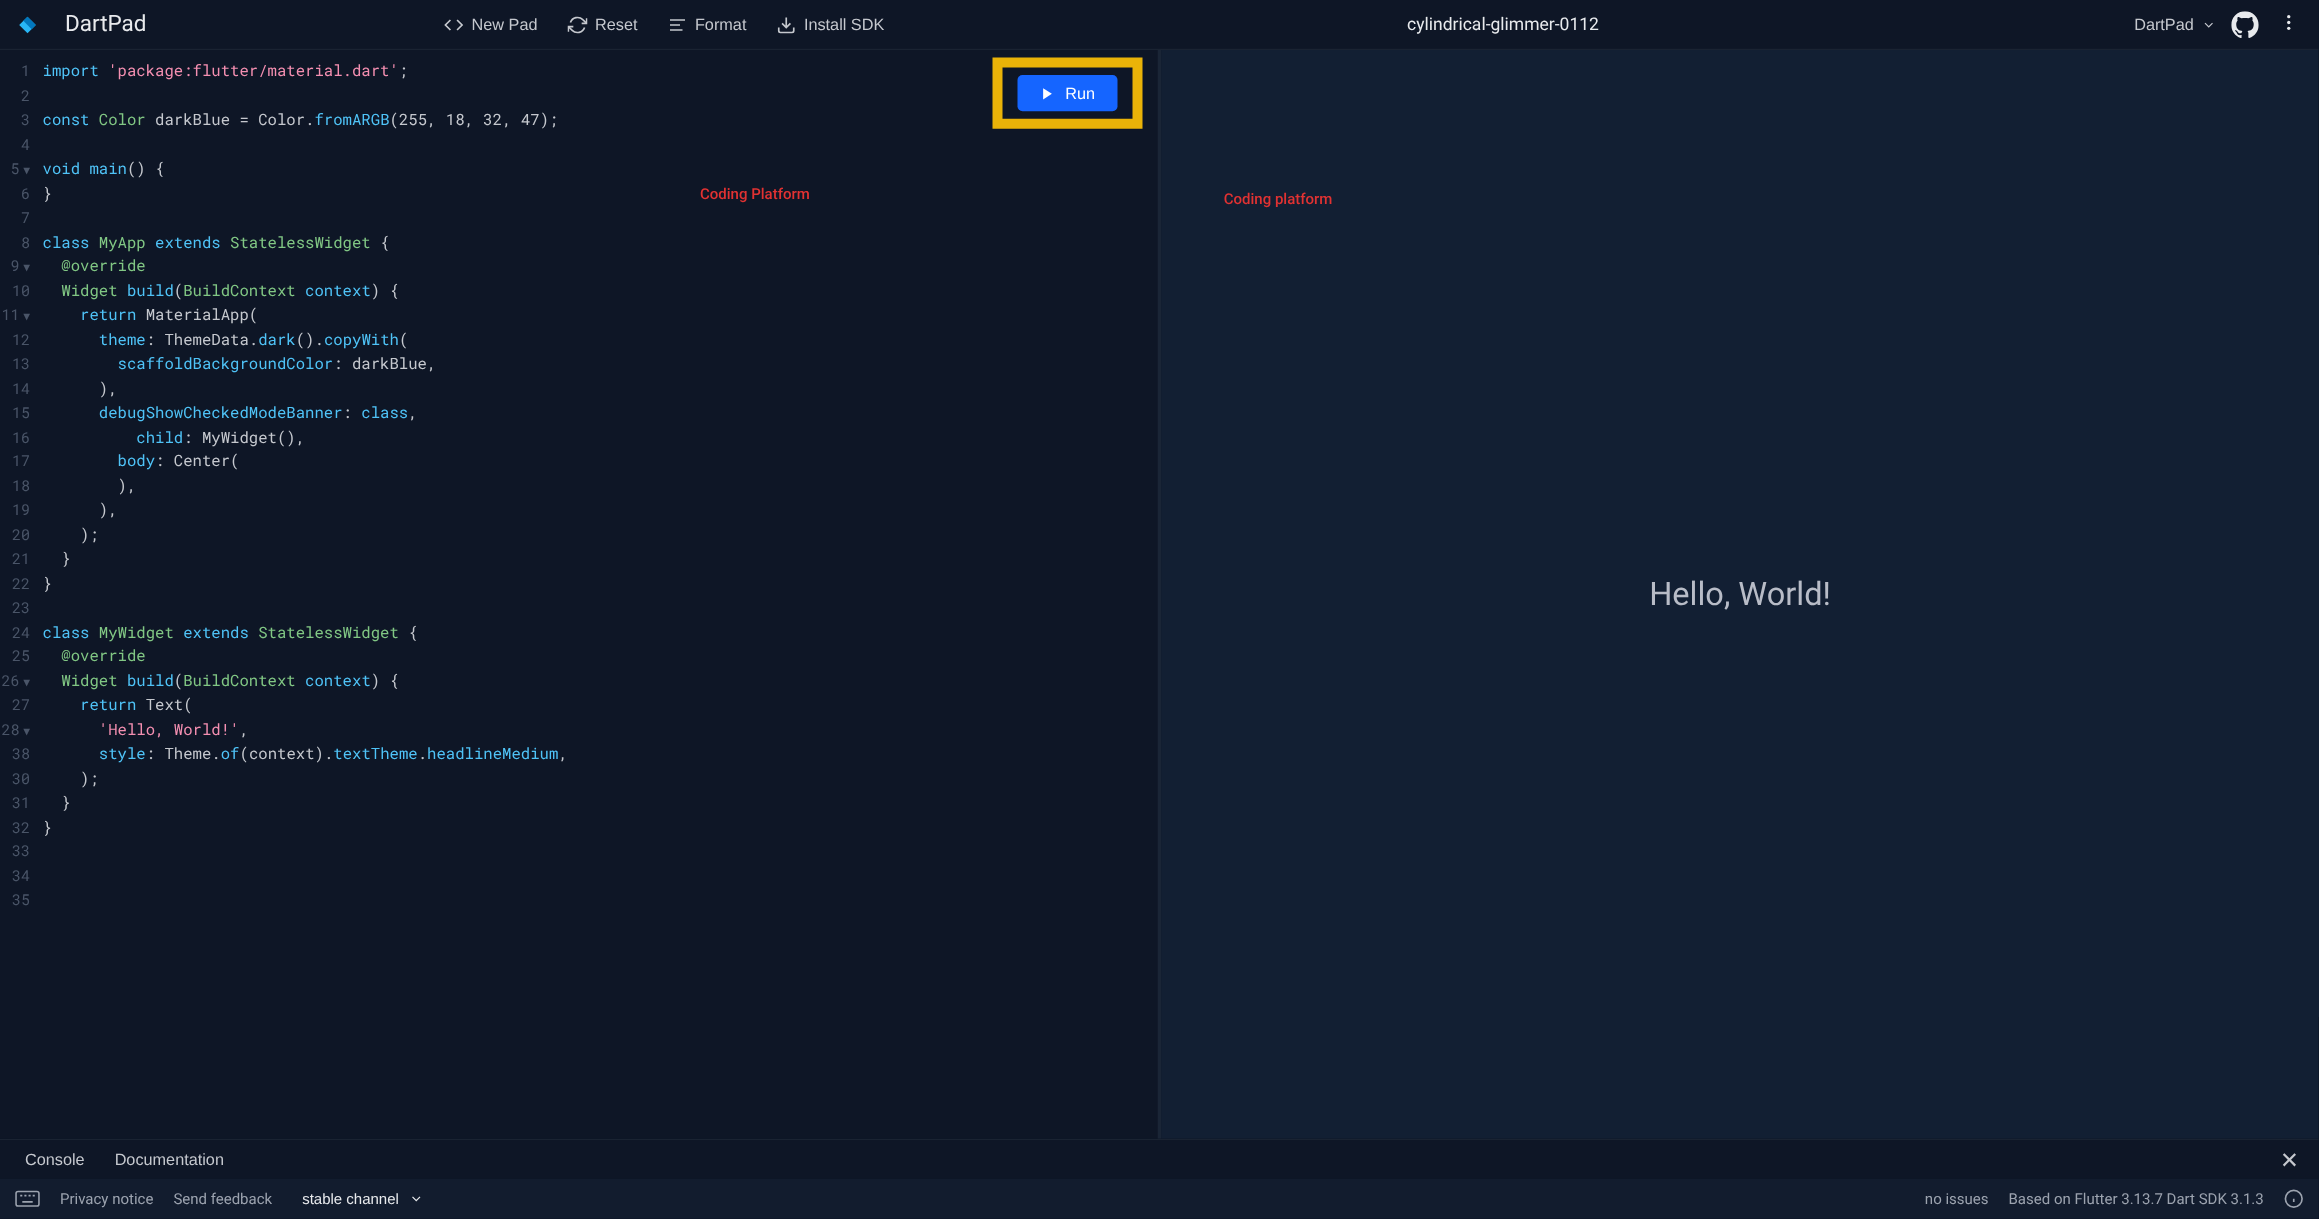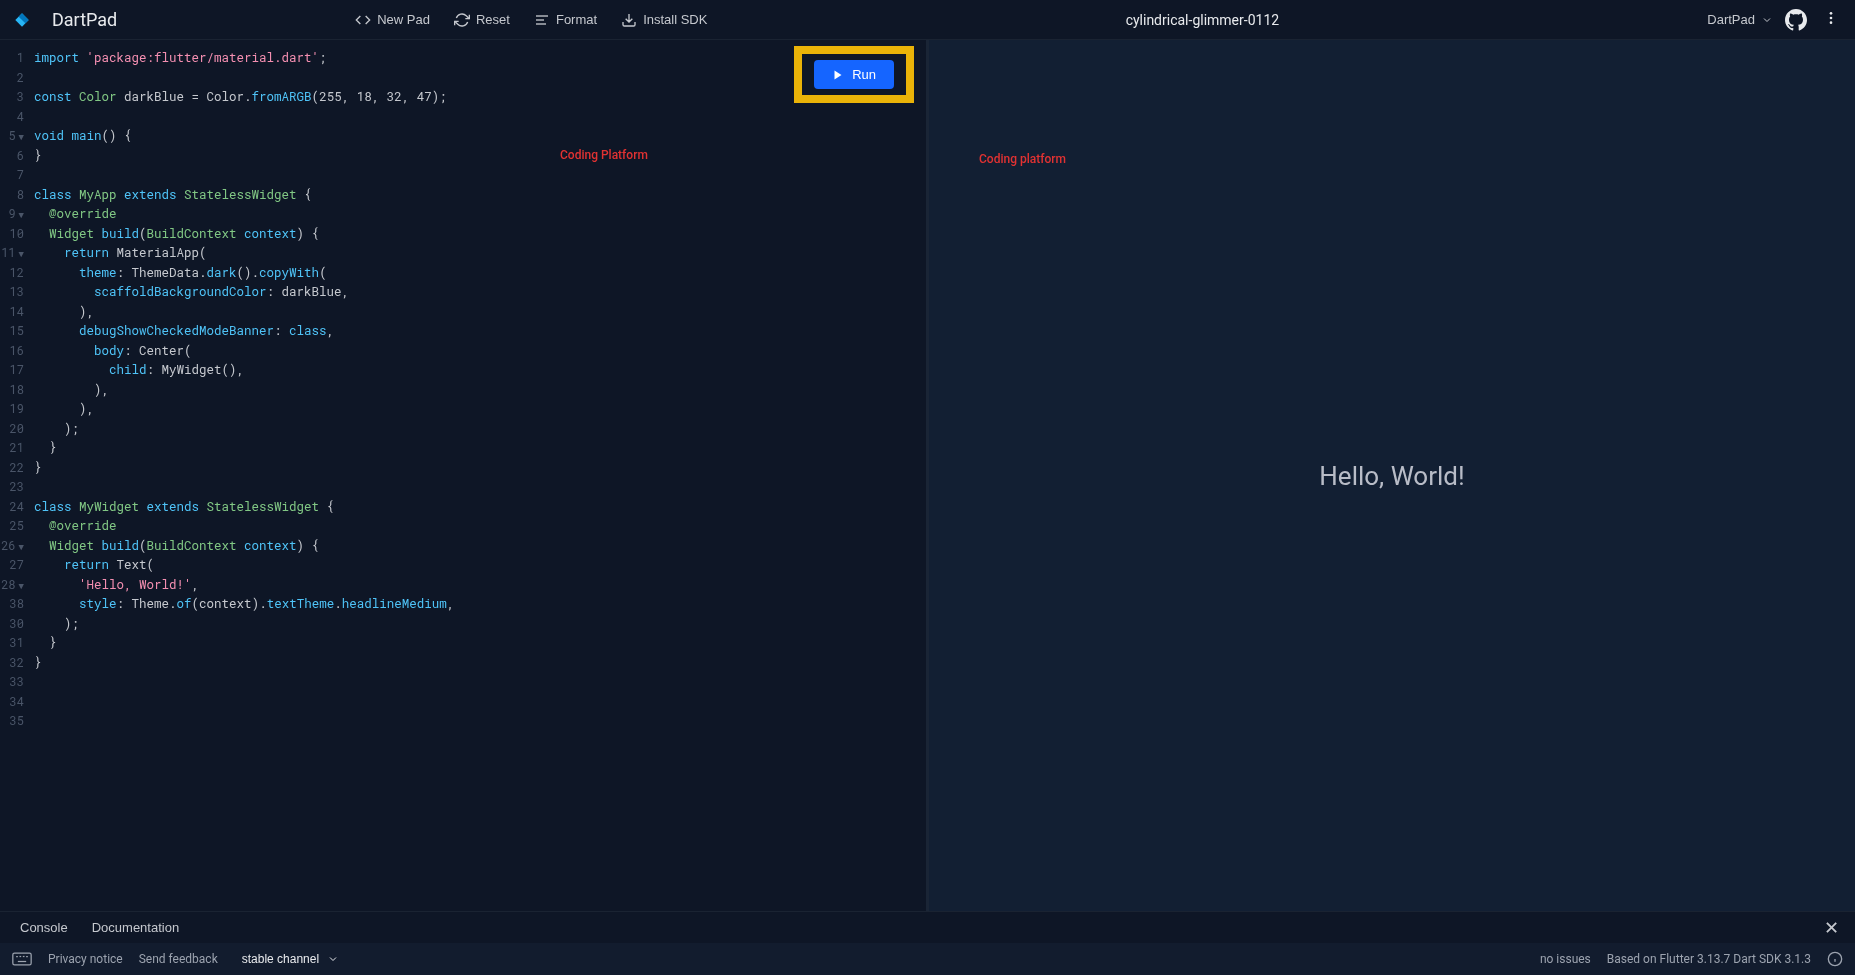--- a/index.html
+++ b/index.html
@@ -227,22 +227,22 @@
         <div class="code-line"><span class="s-punc">}</span></div>
         <div class="code-line"></div>
         <div class="code-line"><span class="s-keyword">class </span><span class="s-type">MyApp </span><span class="s-keyword">extends </span><span class="s-type">StatelessWidget </span><span class="s-punc">{</span></div>
         <div class="code-line"><span>  </span><span class="s-anno">@override</span></div>
         <div class="code-line"><span>  </span><span class="s-type">Widget </span><span class="s-method">build</span><span class="s-punc">(</span><span class="s-type">BuildContext </span><span class="s-prop">context</span><span class="s-punc">) {</span></div>
         <div class="code-line"><span>    </span><span class="s-ret">return </span><span class="s-var">MaterialApp</span><span class="s-punc">(</span></div>
         <div class="code-line"><span>      </span><span class="s-prop">theme</span><span class="s-punc">: </span><span class="s-var">ThemeData</span><span class="s-punc">.</span><span class="s-method">dark</span><span class="s-punc">().</span><span class="s-method">copyWith</span><span class="s-punc">(</span></div>
         <div class="code-line"><span>        </span><span class="s-prop">scaffoldBackgroundColor</span><span class="s-punc">: </span><span class="s-var">darkBlue</span><span class="s-punc">,</span></div>
         <div class="code-line"><span class="s-punc">      ),</span></div>
         <div class="code-line"><span>      </span><span class="s-prop">debugShowCheckedModeBanner</span><span class="s-punc">: </span><span class="s-false">class</span><span class="s-punc">,</span></div>
+        <div class="code-line"><span>          </span><span class="s-prop">child</span><span class="s-punc">: </span><span class="s-var">MyWidget</span><span class="s-punc">(),</span></div>
         <div class="code-line"><span>        </span><span class="s-prop">body</span><span class="s-punc">: </span><span class="s-var">Center</span><span class="s-punc">(</span></div>
-        <div class="code-line"><span>          </span><span class="s-prop">child</span><span class="s-punc">: </span><span class="s-var">MyWidget</span><span class="s-punc">(),</span></div>
         <div class="code-line"><span class="s-punc">        ),</span></div>
         <div class="code-line"><span class="s-punc">      ),</span></div>
         <div class="code-line"><span class="s-punc">    );</span></div>
         <div class="code-line"><span class="s-punc">  }</span></div>
         <div class="code-line"><span class="s-punc">}</span></div>
         <div class="code-line"></div>
         <div class="code-line"><span class="s-keyword">class </span><span class="s-type">MyWidget </span><span class="s-keyword">extends </span><span class="s-type">StatelessWidget </span><span class="s-punc">{</span></div>
         <div class="code-line"><span>  </span><span class="s-anno">@override</span></div>
         <div class="code-line"><span>  </span><span class="s-type">Widget </span><span class="s-method">build</span><span class="s-punc">(</span><span class="s-type">BuildContext </span><span class="s-prop">context</span><span class="s-punc">) {</span></div>
         <div class="code-line"><span>    </span><span class="s-ret">return </span><span class="s-var">Text</span><span class="s-punc">(</span></div>

